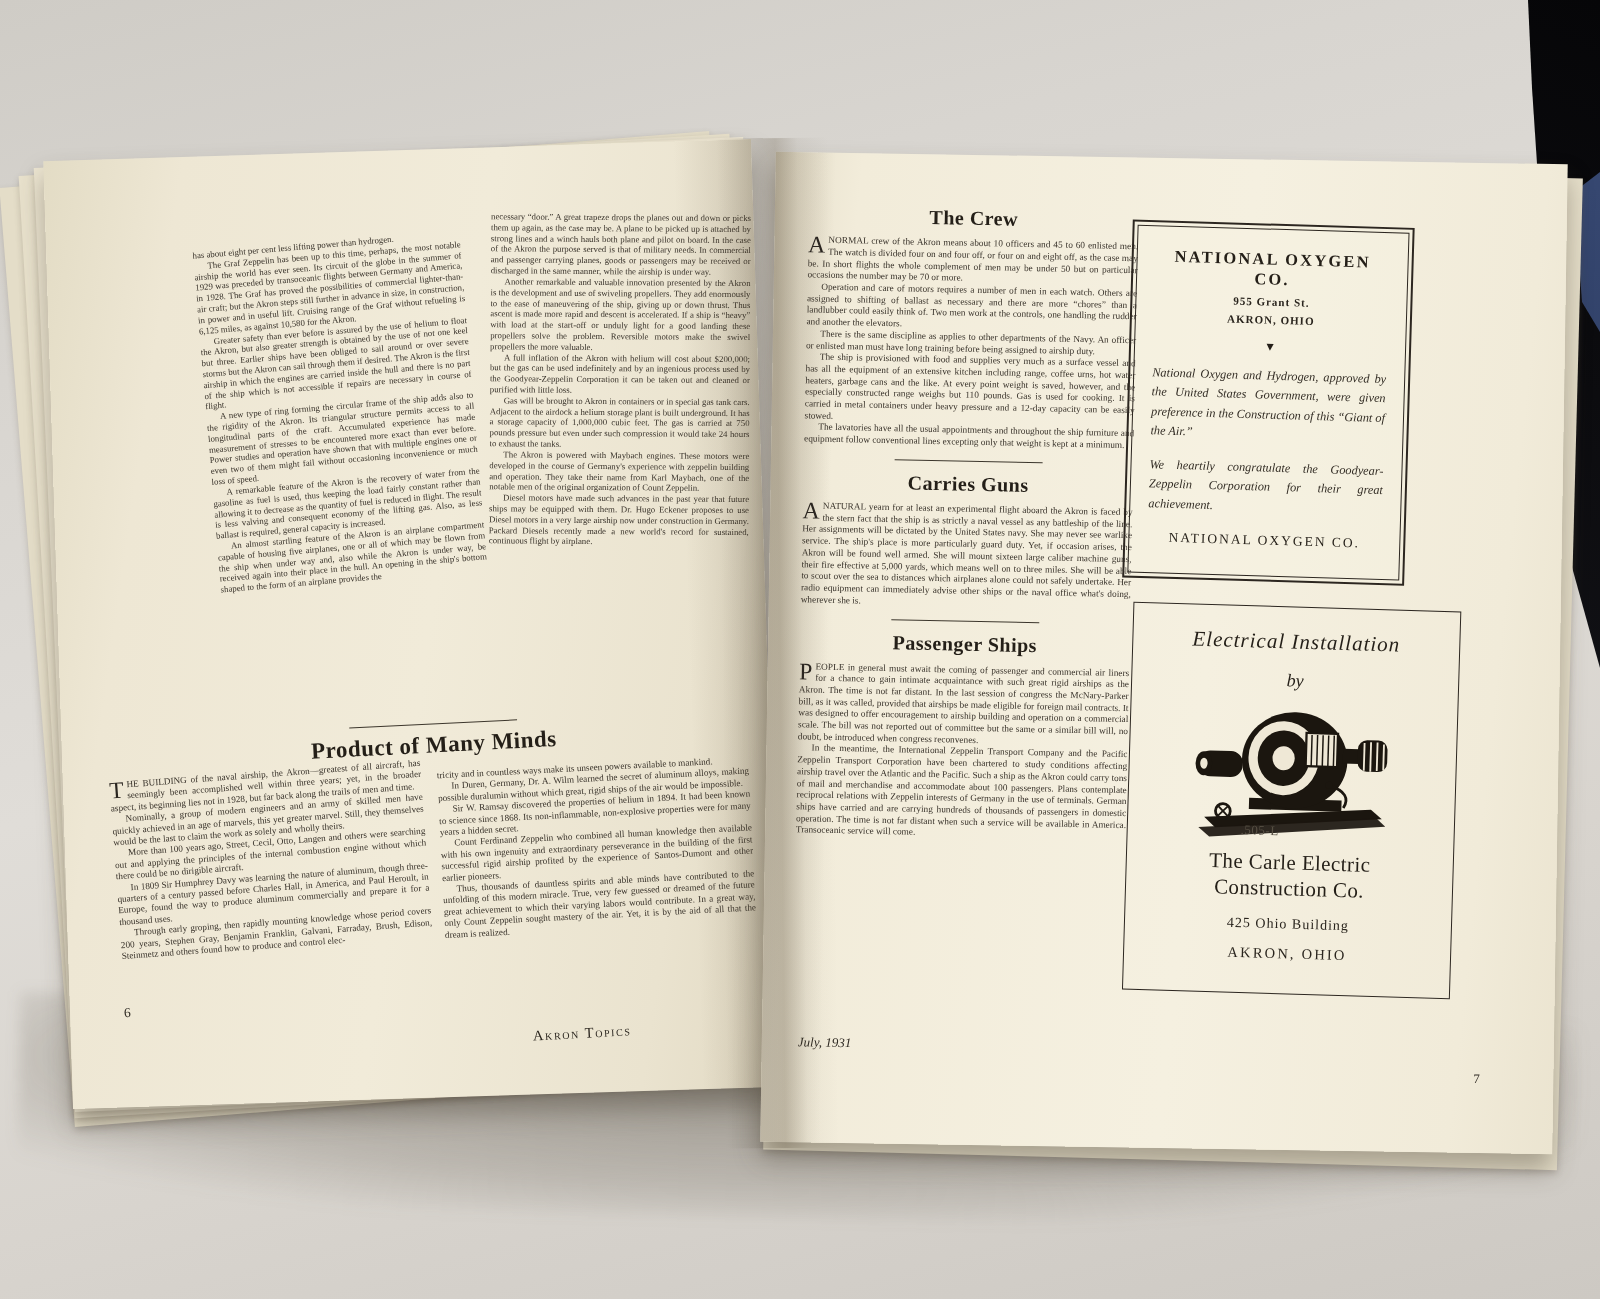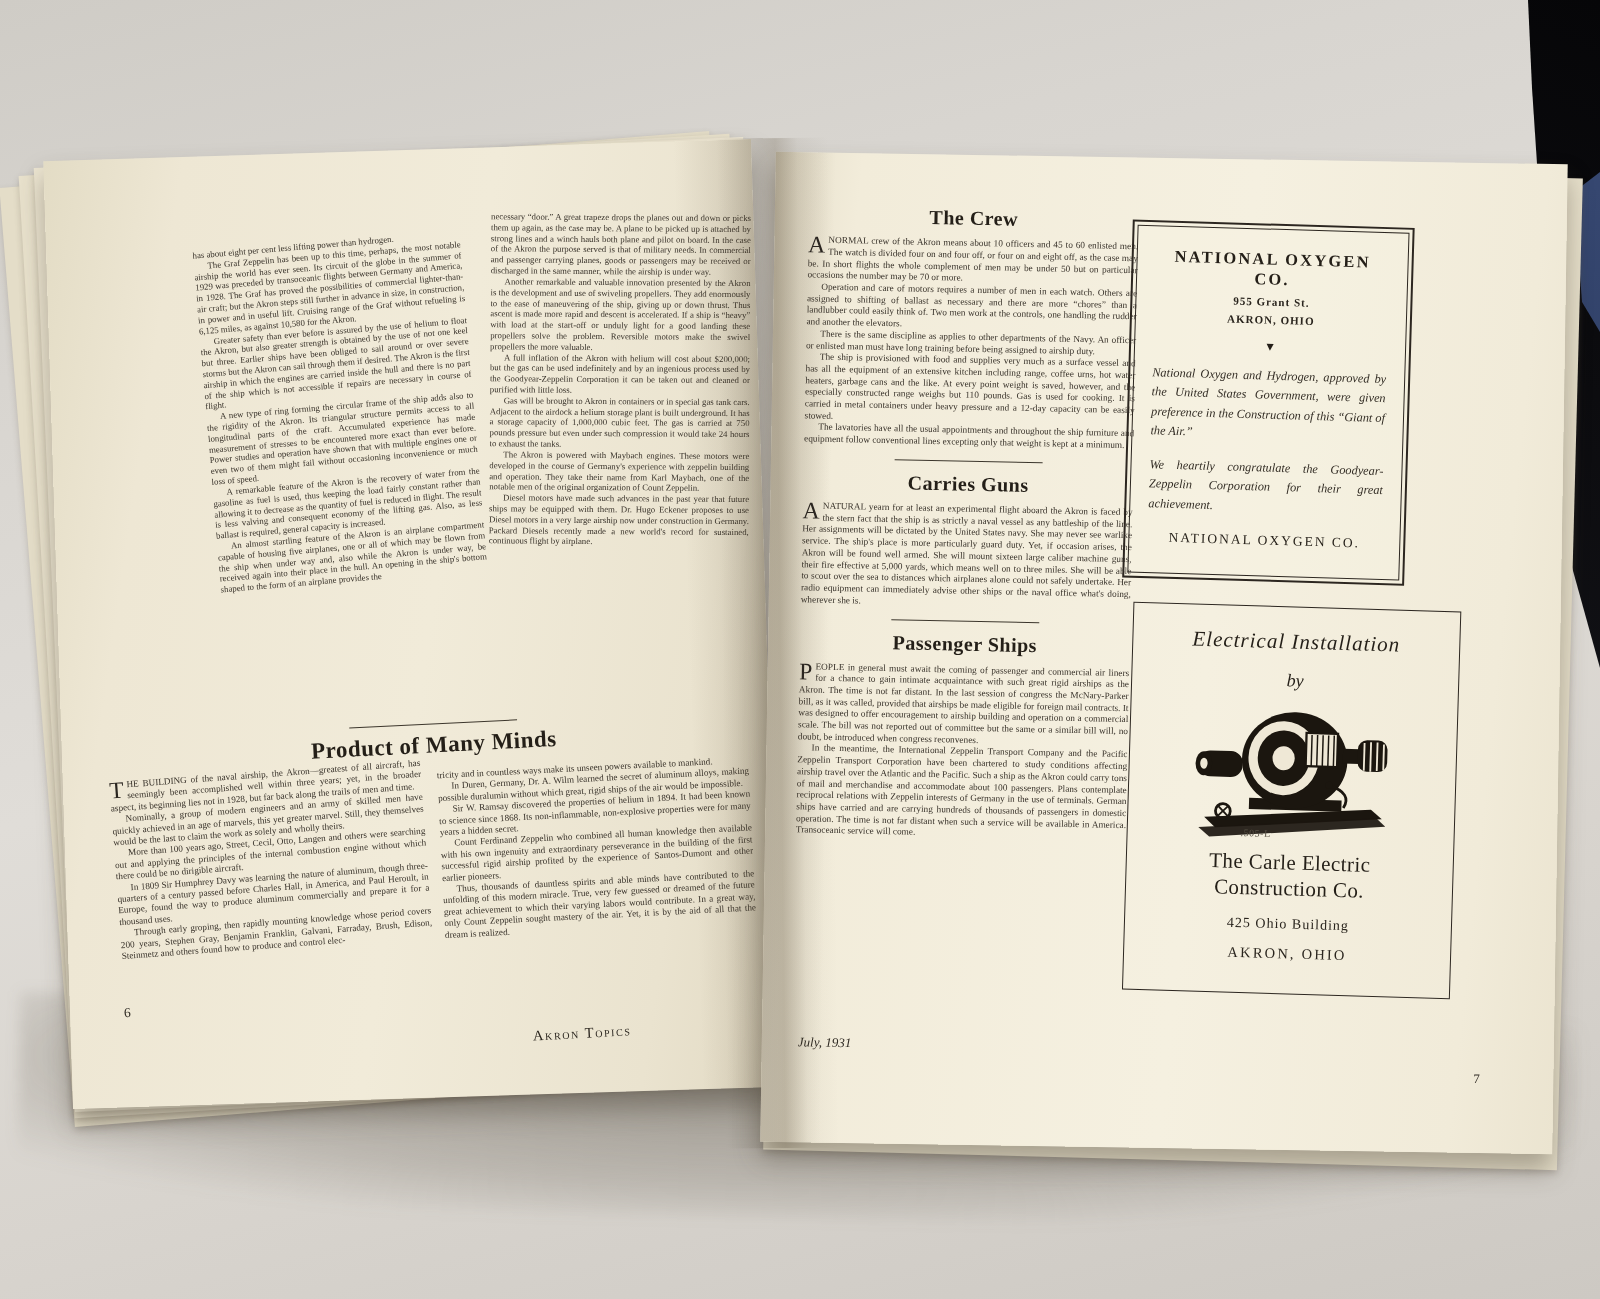--- a/index.html
+++ b/index.html
@@ -67,21 +67,21 @@
   .ad1-title{font-size:16.5px;font-weight:bold;letter-spacing:2.2px;color:#241f18;margin:0;}
   .ad1-addr{font-size:11px;font-weight:bold;letter-spacing:1px;color:#2a251e;margin-top:6px;}
   .ad1-marker{font-size:12px;color:#241f18;margin:14px 0 12px;}
   .ad1-body{font-style:italic;font-size:12.3px;line-height:1.58;text-align:justify;color:#332d25;margin:0 2px 14px;}
   .ad1-sig{font-size:13.5px;letter-spacing:2px;color:#241f18;margin-top:16px;}
   .ad2{width:302px;margin-left:18px;margin-top:24px;border:1.5px solid #2c2620;padding:22px 12px 16px;
     text-align:center;min-height:348px;}
   .ad2-head{font-style:italic;font-size:21px;letter-spacing:1px;color:#241f18;margin:0;}
   .ad2-by{font-style:italic;font-size:18px;color:#241f18;margin:16px 0 4px;}
   .motor-wrap{position:relative;width:212px;height:148px;margin:0 auto;}
-  .motor-label{position:absolute;left:56px;bottom:4px;font-size:10px;color:#575044;letter-spacing:.5px;}
+  .motor-label{position:absolute;left:56px;bottom:4px;font-size:13px;color:#575044;letter-spacing:.5px;}
   .ad2-company{font-size:21px;line-height:1.25;letter-spacing:.4px;color:#241f18;margin-top:6px;}
   .ad2-addr{font-size:14px;letter-spacing:1px;color:#2a251e;margin-top:14px;}
   .ad2-city{font-size:14.5px;letter-spacing:2.2px;color:#2a251e;margin-top:13px;}
 </style>
 </head>
 <body>
 
 <div class="scene">
 
   <div class="bg-dark"></div>

